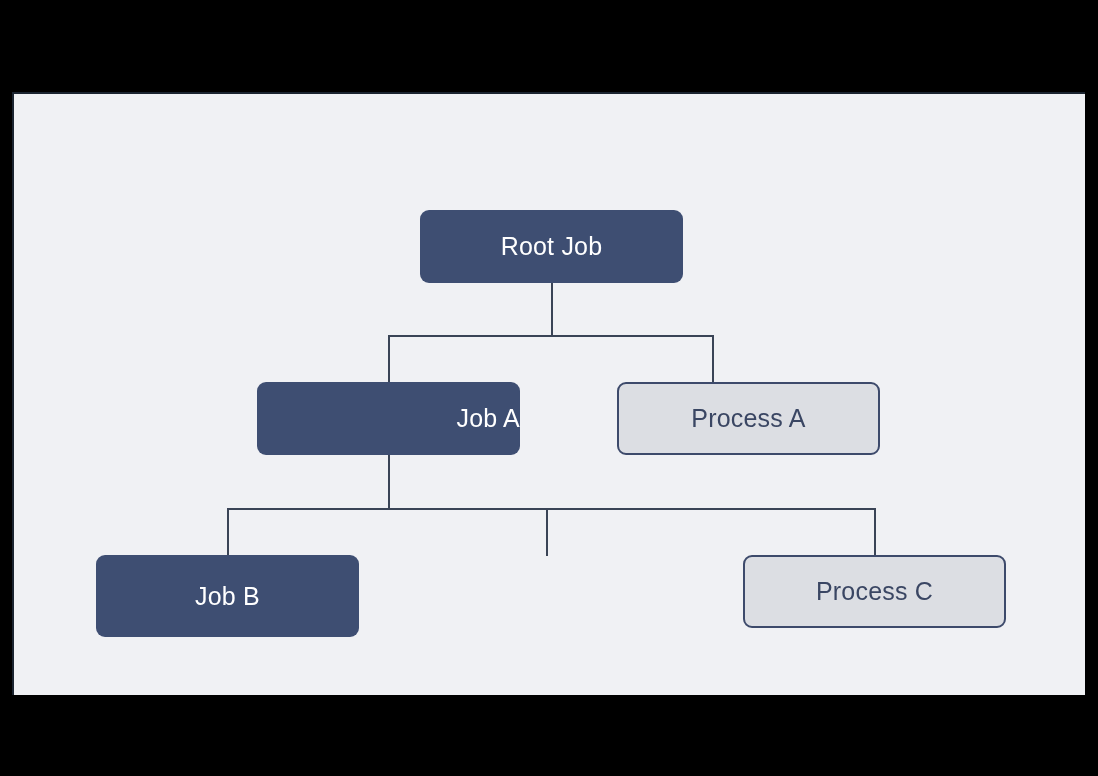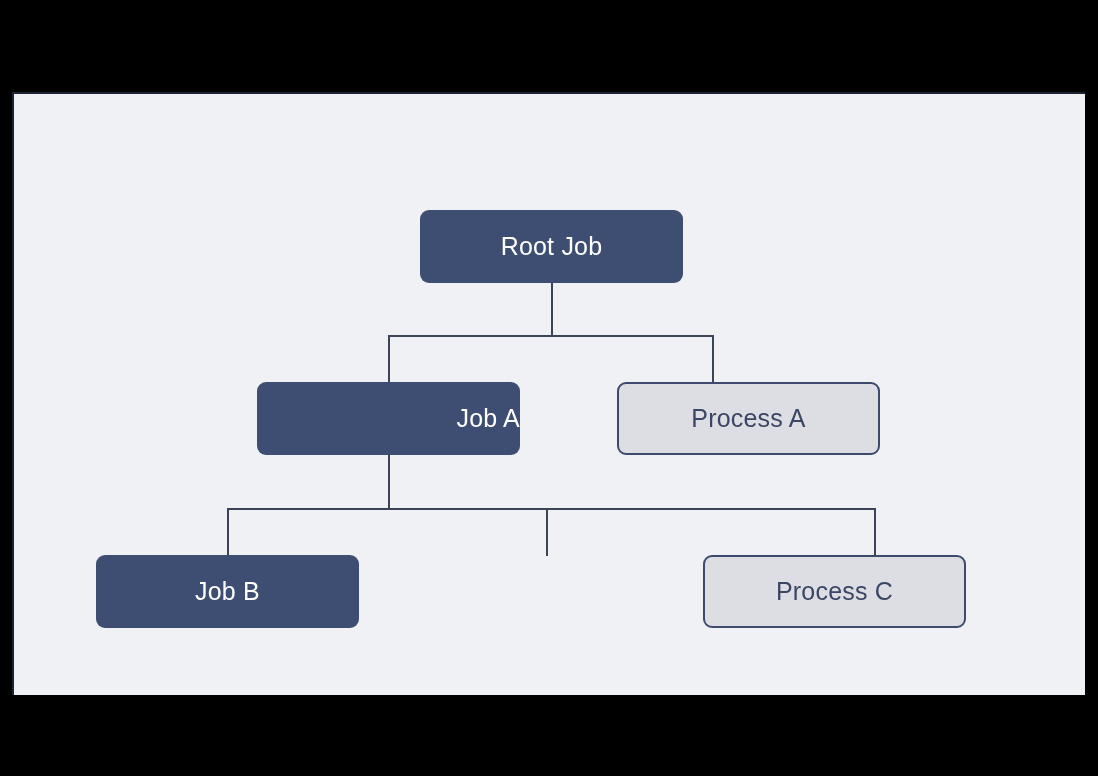--- a/index.html
+++ b/index.html
@@ -121,24 +121,24 @@
       </div>
 
       <div class="node node-job" style="left:243px; top:288px; width:263px; height:73px;justify-content:flex-end;">
         <span class="node-label">Job A</span>
       </div>
 
       <div class="node node-process" style="left:567px; top:288px; width:263px; height:73px;margin-left:36px;">
         <span class="node-label">Process A</span>
       </div>
 
-      <div class="node node-job" style="left:82px; top:461px; width:263px; height:73px;">
+      <div class="node node-job" style="left:82px; top:461px; width:263px; height:82px;">
         <span class="node-label">Job B</span>
       </div>
 
 
-      <div class="node node-process" style="left:689px; top:461px; width:263px; height:73px;align-items:center;">
+      <div class="node node-process" style="left:729px; top:461px; width:263px; height:73px;align-items:center;">
         <span class="node-label">Process C</span>
       </div>
 
     </div>
   </div>
 </div>
 
 </body></html>

